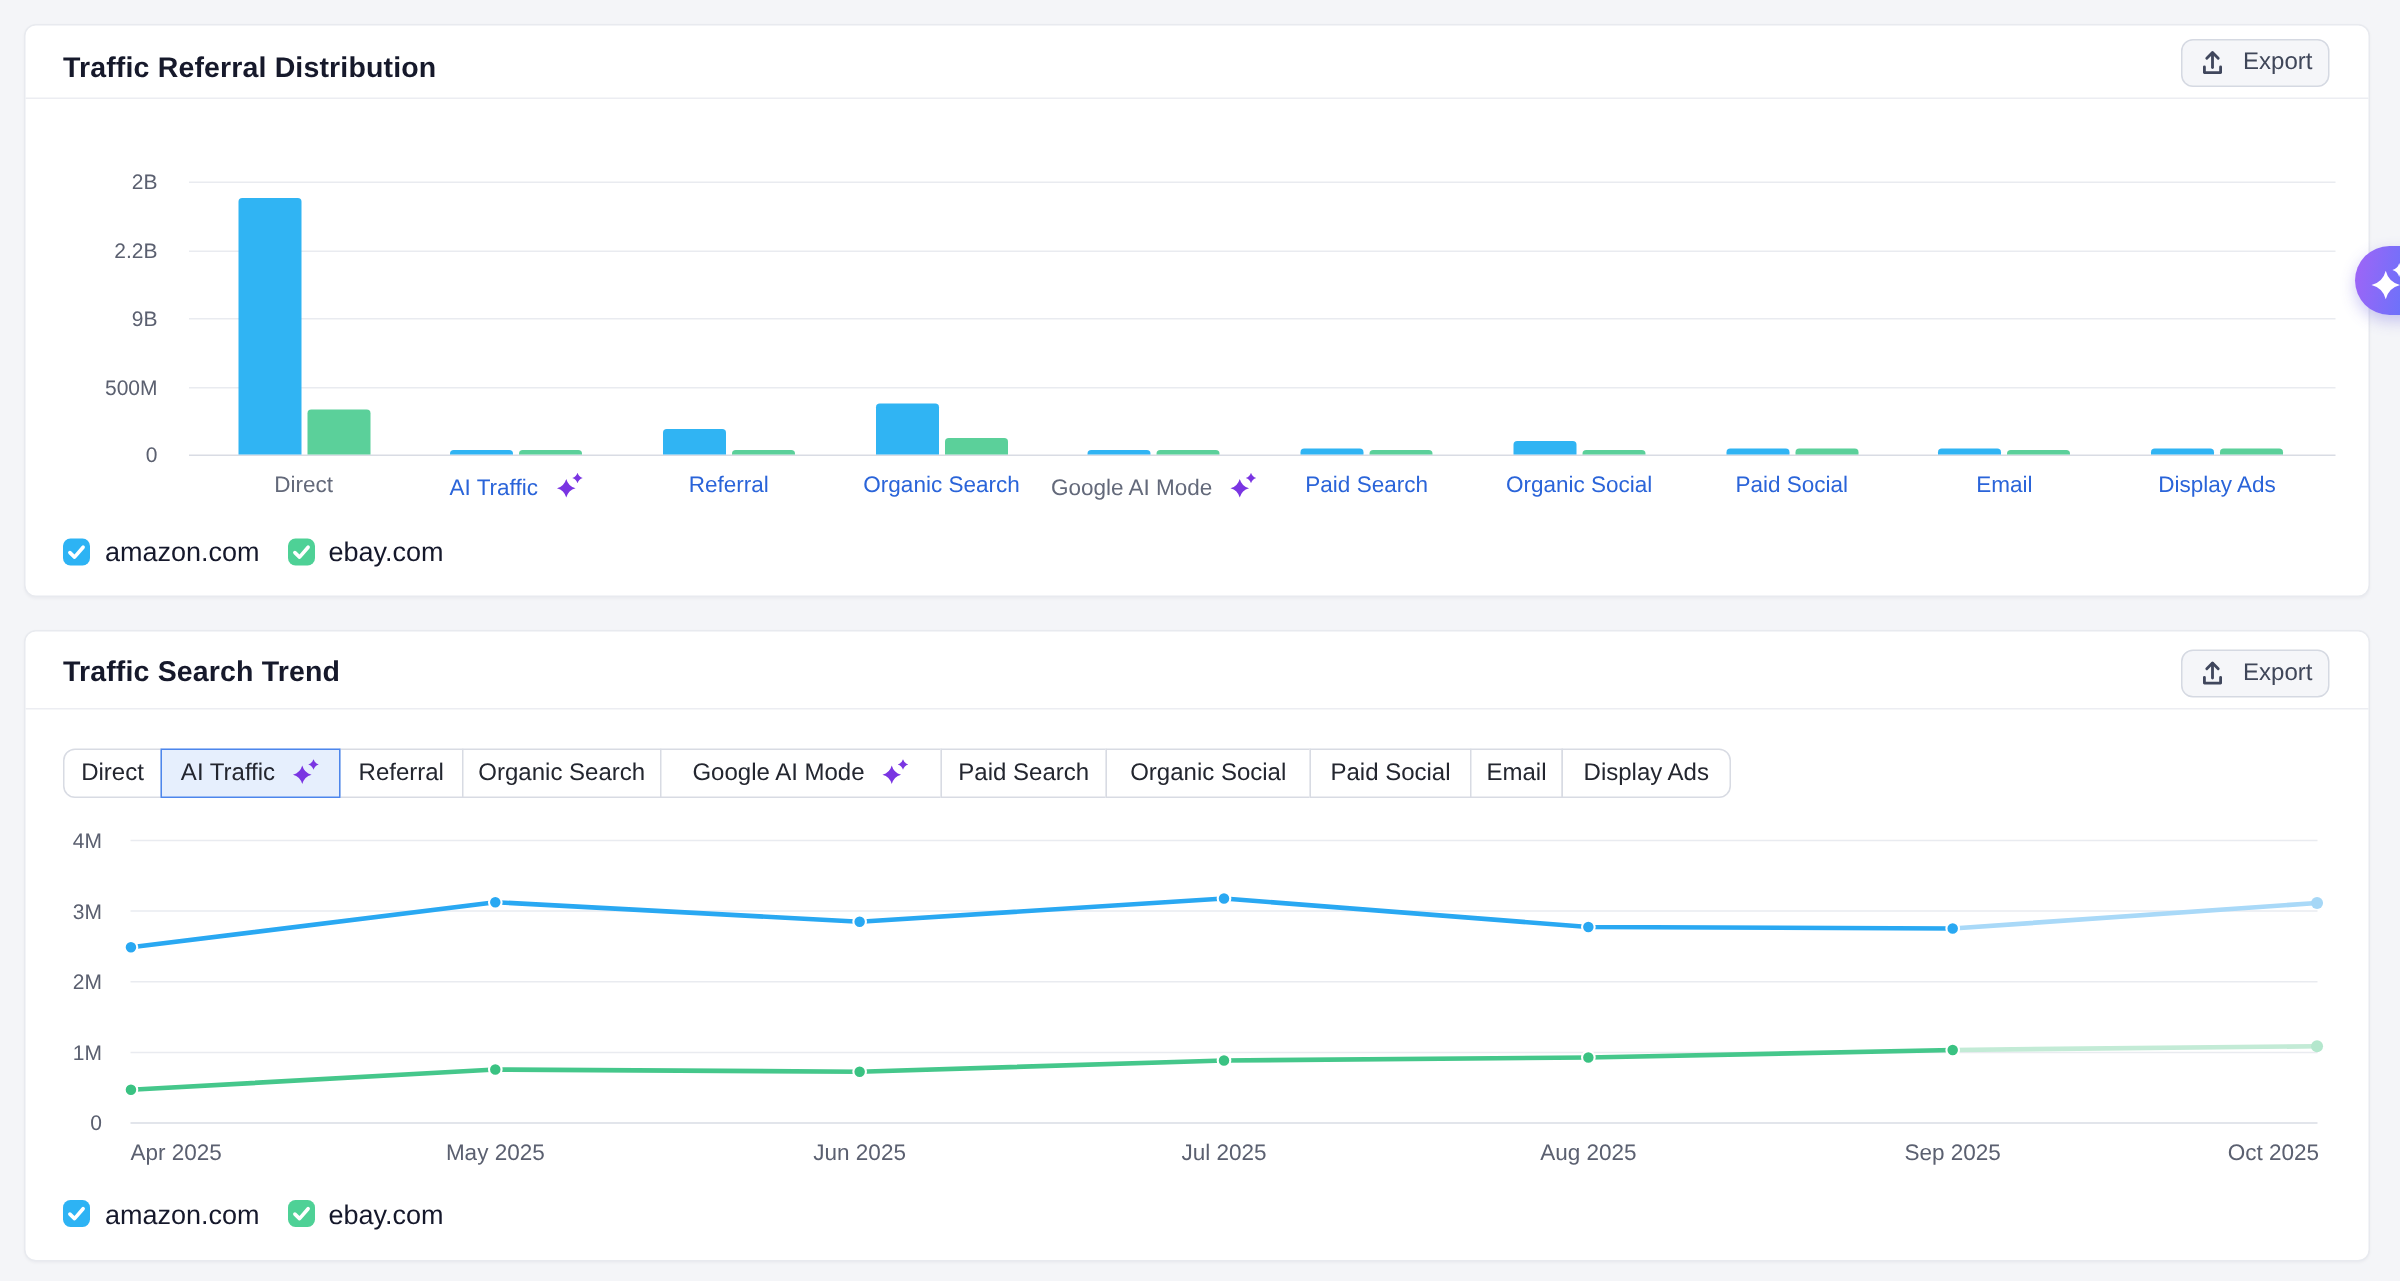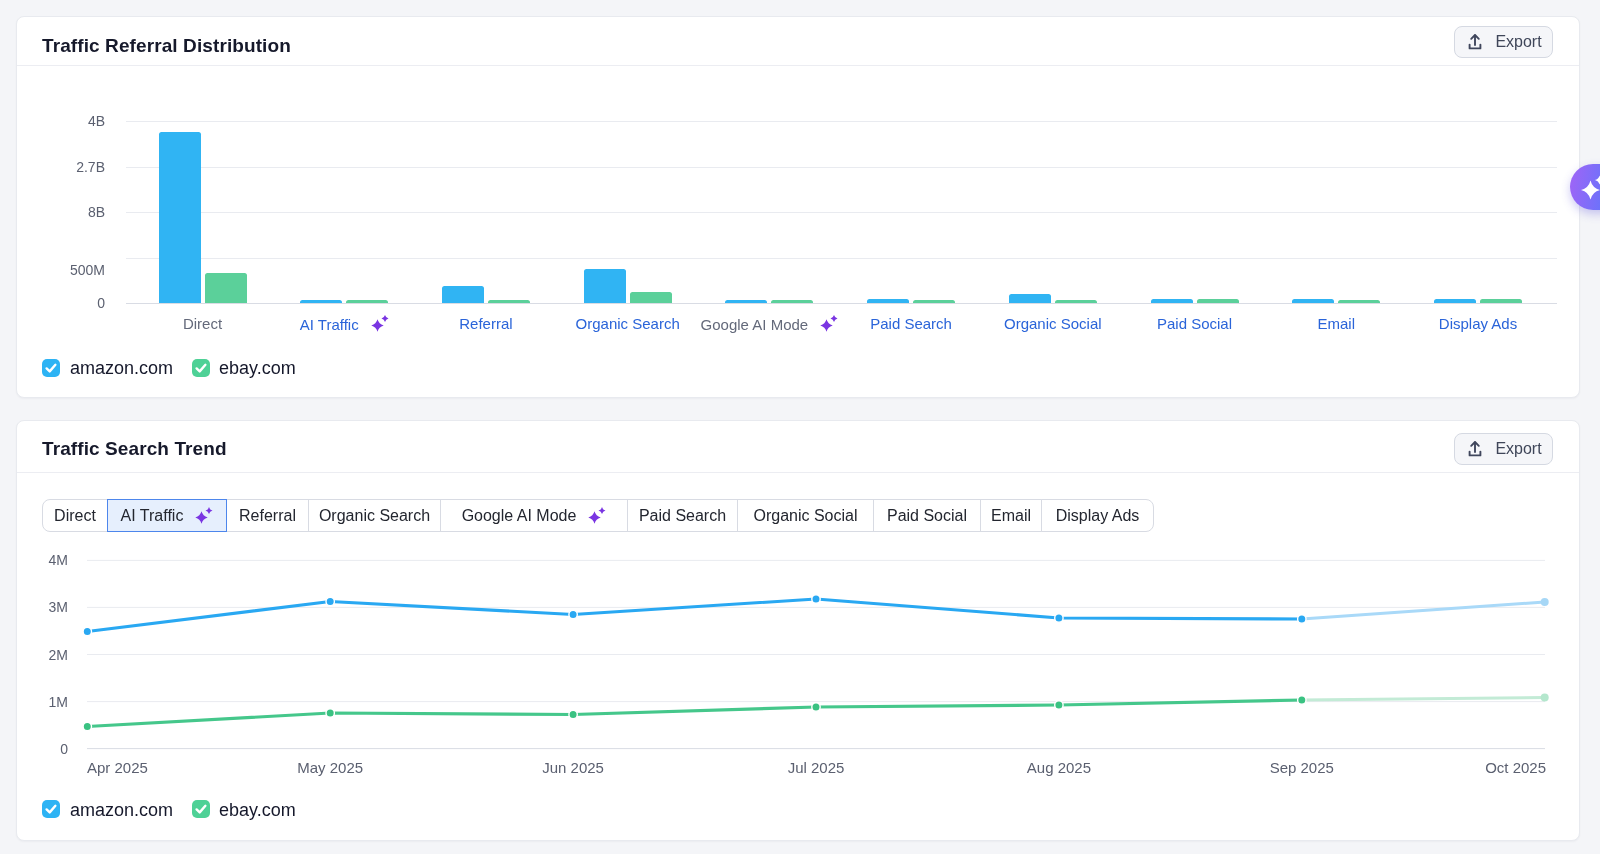--- a/index.html
+++ b/index.html
@@ -37,27 +37,27 @@
 <div class="ttl" style="top:20px;line-height:17px">Traffic Referral Distribution</div>
 <div class="exp" style="top:9px">
       <svg width="20" height="20" viewBox="0 0 20 20" fill="none" stroke="#40475d" stroke-width="1.9">
         <path d="M6.2 6.8 L10 3 L13.8 6.8" stroke-linecap="round" stroke-linejoin="round"></path>
         <path d="M10 3.4 V13" stroke-linecap="round"></path>
         <path d="M4.6 12.6 V16.4 H15.4 V12.6" stroke-linecap="round" stroke-linejoin="round"></path>
       </svg>
       <span>Export</span>
     </div>
 <div class="gl" style="left:109px;width:1431px;top:104px"></div>
-<div class="yl" style="top:97px">4B</div>
+<div class="yl" style="top:97px">2B</div>
 <div class="gl" style="left:109px;width:1431px;top:149.6px"></div>
-<div class="yl" style="top:142.6px">2.7B</div>
+<div class="yl" style="top:142.6px">2.2B</div>
 <div class="gl" style="left:109px;width:1431px;top:195.2px"></div>
-<div class="yl" style="top:188.2px">8B</div>
+<div class="yl" style="top:188.2px">9B</div>
 <div class="gl" style="left:109px;width:1431px;top:240.8px"></div>
-<div class="yl" style="top:246px">500M</div>
+<div class="yl" style="top:234px">500M</div>
 <div class="gl gl0" style="left:109px;width:1431px;top:286.4px"></div>
 <div class="yl" style="top:279.4px">0</div>
 <div class="bar bb" style="left:141.5px;top:115.4px;height:171px"></div>
 <div class="bar bg" style="left:187.5px;top:256.4px;height:30px"></div>
 <div class="cat gray" style="left:75.5px;top:298px">Direct</div>
 <div class="bar bb" style="left:283.2px;top:283.4px;height:3px"></div>
 <div class="bar bg" style="left:329.2px;top:283.4px;height:3px"></div>
 <div class="cat " style="left:217.2px;top:298px">AI Traffic<svg class="" width="18" height="17" viewBox="0 0 18 17">
         <path d="M6.5 4.3Q7.86 9.14 12.7 10.5Q7.86 11.86 6.5 16.7Q5.14 11.86 0.3 10.5Q5.14 9.14 6.5 4.3Z" fill="#7a35e2"></path>
         <path d="M14.0 0.1Q14.77 2.83 17.5 3.6Q14.77 4.37 14.0 7.1Q13.23 4.37 10.5 3.6Q13.23 2.83 14.0 0.1Z" fill="#7a35e2"></path>

